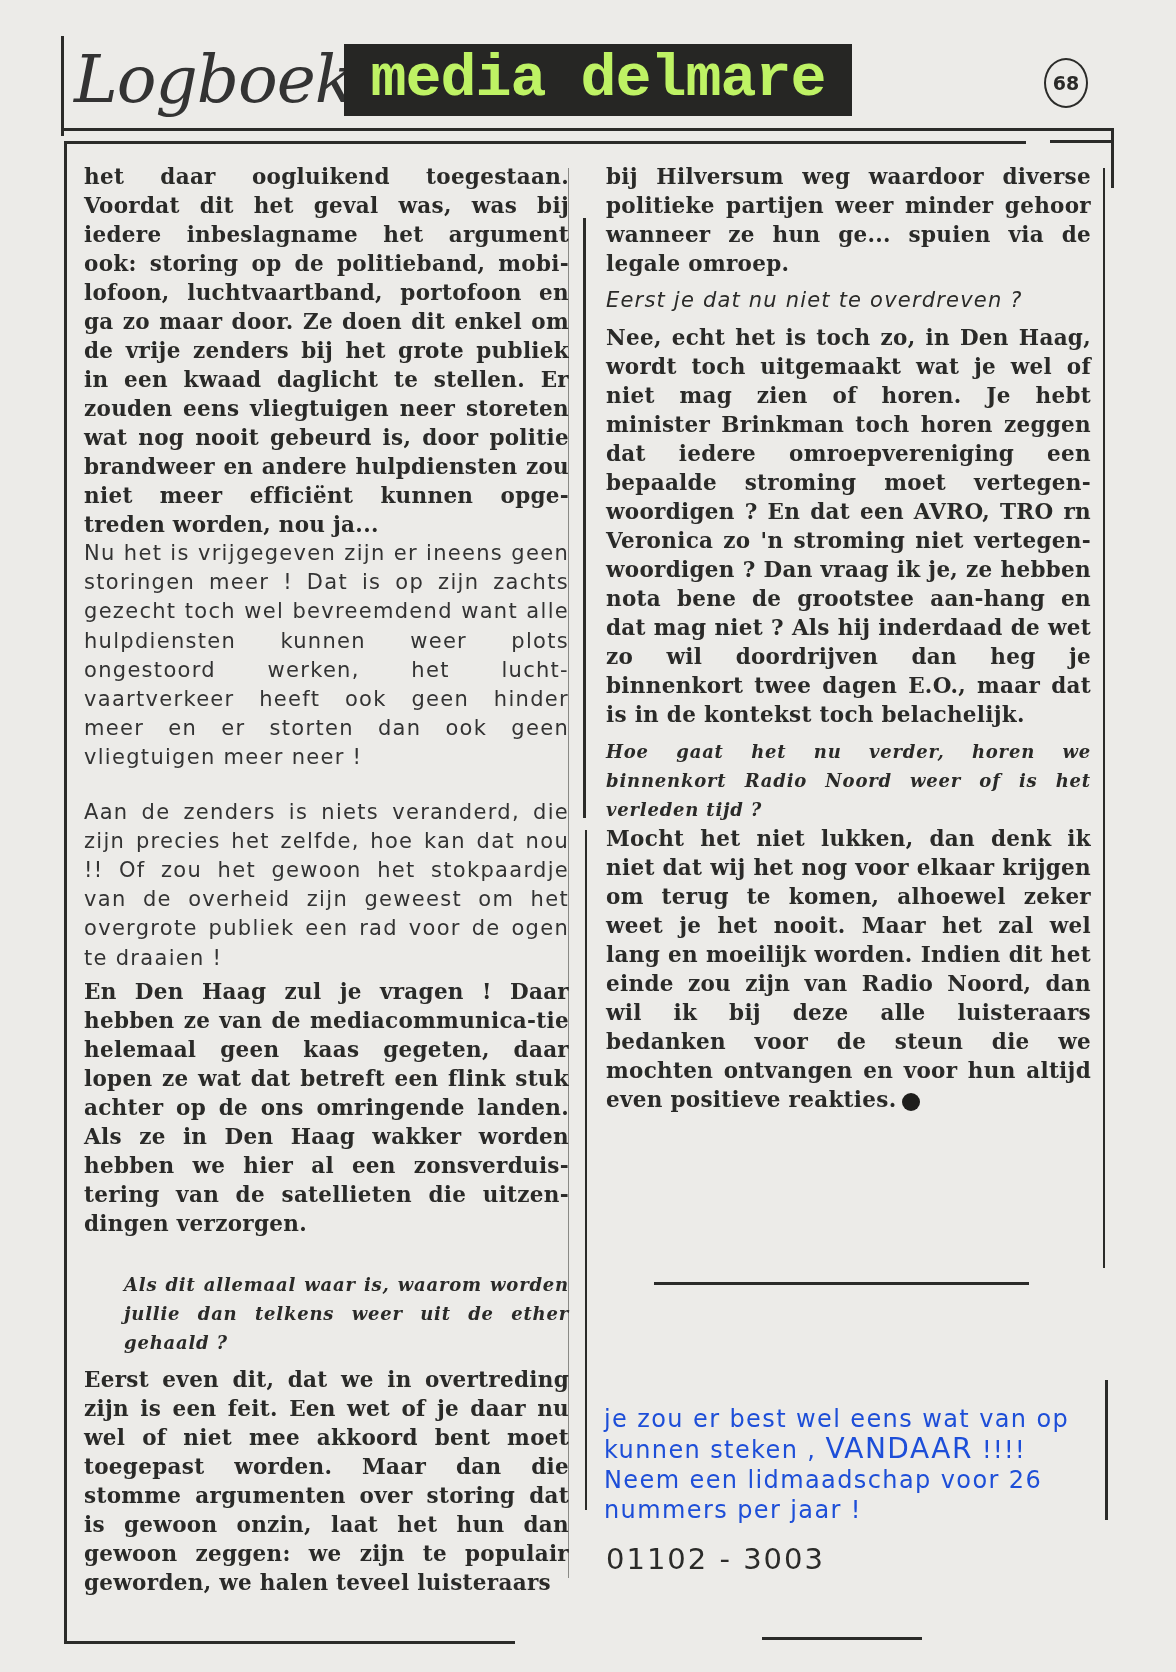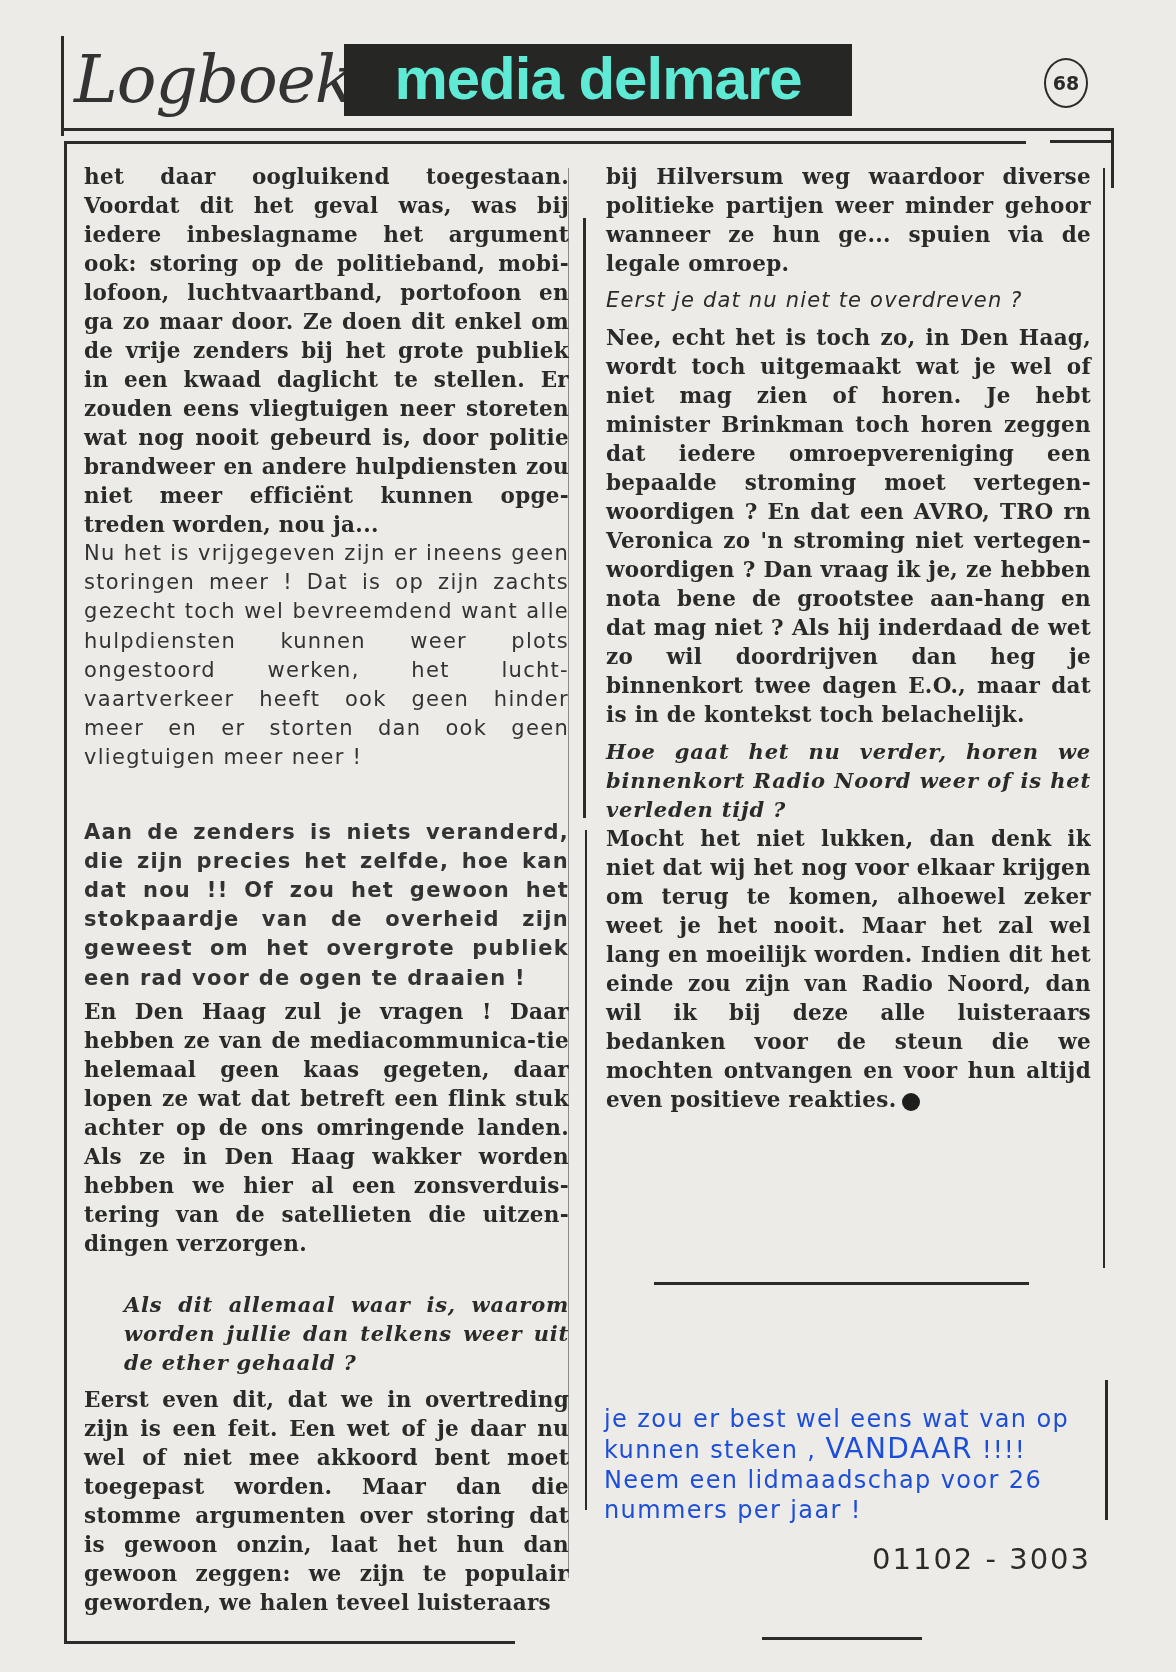--- a/index.html
+++ b/index.html
@@ -16,53 +16,53 @@
 
   
   .logbook {
     position: absolute; left: 62px; top: 40px;
     font-family: "DejaVu Serif", serif; font-style: italic;
     font-size: 66px; letter-spacing: -1px; color: #333;
     line-height: 80px;
   }
   .brand-box {
     position: absolute; left: 332px; top: 44px; width: 508px; height: 72px;
-    background: #262624; color: #5eead4;
-    font-family: Liberation Sans, sans-serif; font-weight: bold;
+    background: #262624; color: #bef264;
+    font-family: Liberation Mono, monospace; font-weight: bold;
     font-size: 60px; line-height: 70px; text-align: center; letter-spacing: -1px;
   }
   .page-num {
     position: absolute; left: 1032px; top: 58px; width: 40px; height: 46px;
     border: 2.5px solid #2b2b29; border-radius: 50%;
     font-family: "DejaVu Sans", sans-serif; font-weight: bold; font-size: 19px;
     text-align: center; line-height: 46px;
   }
 
   
   .col { position: absolute; }
   .col-left { left: 72px; top: 162px; width: 485px; }
   .col-right { left: 594px; top: 162px; width: 485px; }
 
   p { margin: 0; text-align: justify; text-align-last: left; }
   .bold { font-family: "DejaVu Serif", serif; font-weight: bold; font-size: 21.5px; line-height: 29px; letter-spacing: 0.3px; }
   .light { font-family: "DejaVu Sans", sans-serif; font-weight: normal; font-size: 21px; line-height: 29.2px; letter-spacing: 1.3px; color: #333; }
-  .q { font-family: "DejaVu Serif", serif; font-weight: bold; font-style: italic; font-size: 21px; line-height: 29px; letter-spacing: 0.8px; }
+  .q { font-family: "DejaVu Serif", serif; font-weight: bold; font-style: italic; font-size: 18px; line-height: 29px; letter-spacing: 0.8px; }
   .q-light { font-family: "DejaVu Sans", sans-serif; font-style: italic; font-size: 21px; line-height: 29px; letter-spacing: 1.2px; }
 
   .promo-title {
     position: absolute; left: 594px; top: 1336px; width: 485px; text-align: center;
     font-family: "DejaVu Serif", serif; font-size: 31px; letter-spacing: 1px; color: #2b2b29;
   }
   .promo-body {
     position: absolute; left: 592px; top: 1404px; width: 490px;
     font-family: "DejaVu Sans", sans-serif; font-size: 24px; line-height: 30px; letter-spacing: 1.4px; color: #1d4ed8;
   }
   .promo-body .shout { font-size: 28px; letter-spacing: 1.5px; }
   .promo-phone {
-    position: absolute; left: 594px; top: 1542px; width: 485px; text-align: right;
+    position: absolute; left: 594px; top: 1542px; width: 485px; text-align: left;
     font-family: "DejaVu Sans", sans-serif; font-size: 29px; letter-spacing: 2px; color: #2b2b29;
   }
   .bullet {
     display: inline-block; width: 18px; height: 18px; border-radius: 50%;
     background: #1e1e1c; vertical-align: -4px; margin-left: 6px;
   }
 </style>
 </head>
 <body>
 
@@ -83,21 +83,21 @@
   <div class="line" style="left:642px; top:1282px; width:375px; height:2.5px;"></div>
   <div class="line" style="left:750px; top:1637px; width:160px; height:2.5px;"></div>
 
   <div class="logbook">Logboek</div>
   <div class="brand-box">media delmare</div>
   <div class="page-num">68</div>
 
   <div class="col col-left">
     <p class="bold">het daar oogluikend toegestaan. Voordat dit het geval was, was bij iedere inbeslagname het argument ook: storing op de politieband, mobi-lofoon, luchtvaartband, portofoon en ga zo maar door. Ze doen dit enkel om de vrije zenders bij het grote publiek in een kwaad daglicht te stellen. Er zouden eens vliegtuigen neer storeten wat nog nooit gebeurd is, door politie brandweer en andere hulpdiensten zou niet meer efficiënt kunnen opge-treden worden, nou ja...</p>
     <p class="light">Nu het is vrijgegeven zijn er ineens geen storingen meer ! Dat is op zijn zachts gezecht toch wel bevreemdend want alle hulpdiensten kunnen weer plots ongestoord werken, het lucht-vaartverkeer heeft ook geen hinder meer en er storten dan ook geen vliegtuigen meer neer !</p>
-    <p class="light" style="margin-top:45px;font-weight:bold;">Aan de zenders is niets veranderd, die zijn precies het zelfde, hoe kan dat nou !! Of zou het gewoon het stokpaardje van de overheid zijn geweest om het overgrote publiek een rad voor de ogen te draaien !</p>
+    <p class="light" style="margin-top:25px;">Aan de zenders is niets veranderd, die zijn precies het zelfde, hoe kan dat nou !! Of zou het gewoon het stokpaardje van de overheid zijn geweest om het overgrote publiek een rad voor de ogen te draaien !</p>
     <p class="bold" style="margin-top:4px;">En Den Haag zul je vragen ! Daar hebben ze van de mediacommunica-tie helemaal geen kaas gegeten, daar lopen ze wat dat betreft een flink stuk achter op de ons omringende landen. Als ze in Den Haag wakker worden hebben we hier al een zonsverduis-tering van de satellieten die uitzen-dingen verzorgen.</p>
     <p class="q" style="margin-top:32px;margin-left:40px;">Als dit allemaal waar is, waarom worden jullie dan telkens weer uit de ether gehaald ?</p>
     <p class="bold" style="margin-top:8px;">Eerst even dit, dat we in overtreding zijn is een feit. Een wet of je daar nu wel of niet mee akkoord bent moet toegepast worden. Maar dan die stomme argumenten over storing dat is gewoon onzin, laat het hun dan gewoon zeggen: we zijn te populair geworden, we halen teveel luisteraars</p>
   </div>
 
   <div class="col col-right">
     <p class="bold">bij Hilversum weg waardoor diverse politieke partijen weer minder gehoor wanneer ze hun ge... spuien via de legale omroep.</p>
     <p class="q-light" style="margin-top:8px;">Eerst je dat nu niet te overdreven ?</p>
     <p class="bold" style="margin-top:8px;">Nee, echt het is toch zo, in Den Haag, wordt toch uitgemaakt wat je wel of niet mag zien of horen. Je hebt minister Brinkman toch horen zeggen dat iedere omroepvereniging een bepaalde stroming moet vertegen-woordigen ? En dat een AVRO, TRO rn Veronica zo 'n stroming niet vertegen-woordigen ? Dan vraag ik je, ze hebben nota bene de grootstee aan-hang en dat mag niet ? Als hij inderdaad de wet zo wil doordrijven dan heg je binnenkort twee dagen E.O., maar dat is in de kontekst toch belachelijk.</p>
     <p class="q" style="margin-top:8px;">Hoe gaat het nu verder, horen we binnenkort Radio Noord weer of is het verleden tijd ?</p>

